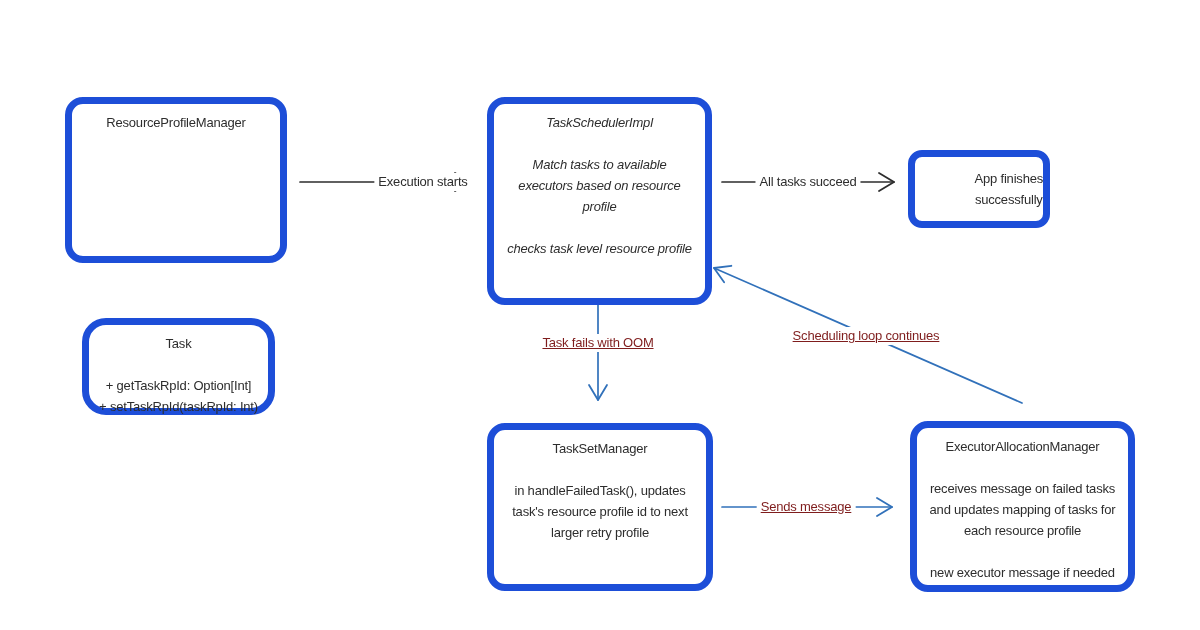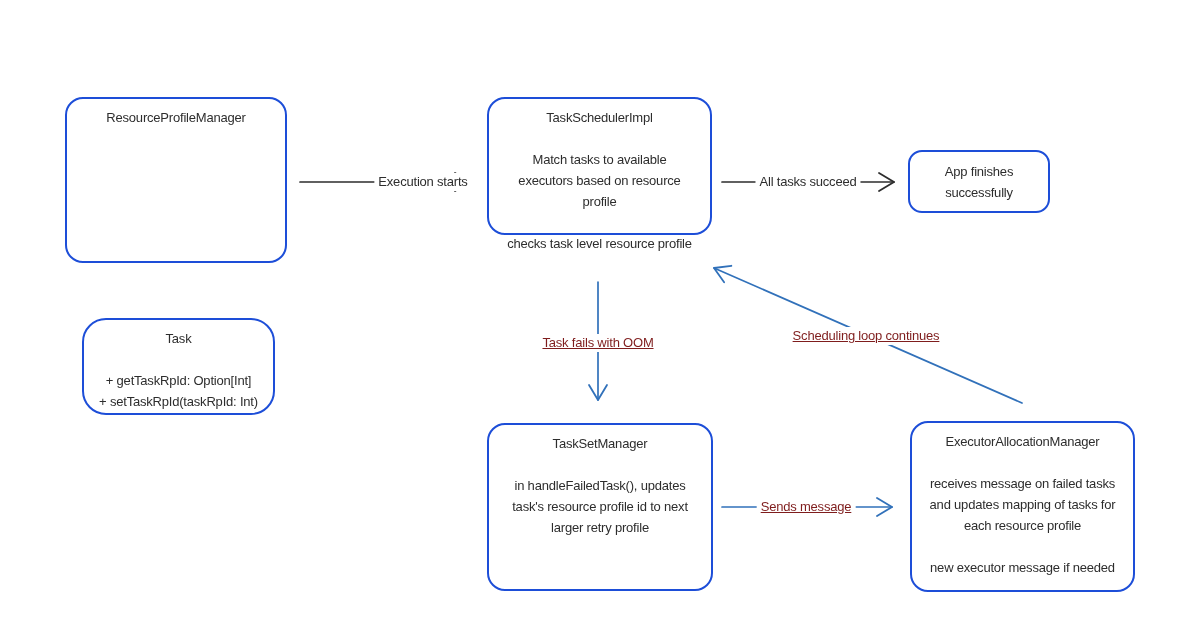--- a/index.html
+++ b/index.html
@@ -8,21 +8,21 @@
     width: 1200px;
     height: 630px;
     background: #ffffff;
     font-family: "Liberation Sans", sans-serif;
     color: #2d2d2d;
     overflow: hidden;
   }
   .node {
     position: absolute;
     box-sizing: border-box;
-    border: 2px solid #1d4ed8;
+    border: 7px solid #1d4ed8;
     border-radius: 18px;
     background: #ffffff;
     text-align: center;
     font-size: 13px;
     line-height: 21px;
     letter-spacing: -0.2px;
     padding-top: 8px;
   }
   .node .title { white-space: pre-line; }
   .node .body { margin-top: 21px; white-space: pre; }
@@ -80,29 +80,29 @@
   <div class="node" style="left:65px; top:97px; width:222px; height:166px;">
     <div class="title">ResourceProfileManager</div>
   </div>
 
   <div class="node" style="left:82px; top:318px; width:193px; height:97px; border-radius:24px;">
     <div class="title">Task</div>
     <div class="body">+ getTaskRpId: Option[Int]
 + setTaskRpId(taskRpId: Int)</div>
   </div>
 
-  <div class="node" style="left:487px; top:97px; width:225px; height:138px;">
+  <div class="node" style="left:487px; top:97px; width:225px; height:208px;font-style:italic;">
     <div class="title">TaskSchedulerImpl</div>
     <div class="body">Match tasks to available
 executors based on resource
 profile</div>
     <div class="footer">checks task level resource profile</div>
   </div>
 
-  <div class="node small" style="left:908px; top:150px; width:142px; height:63px;">
+  <div class="node small" style="left:908px; top:150px; width:142px; height:78px;justify-content:flex-end;">
     <div class="title">App finishes
 successfully</div>
   </div>
 
   <div class="node" style="left:487px; top:423px; width:226px; height:168px;">
     <div class="title">TaskSetManager</div>
     <div class="body">in handleFailedTask(), updates
 task's resource profile id to next
 larger retry profile</div>
   </div>

